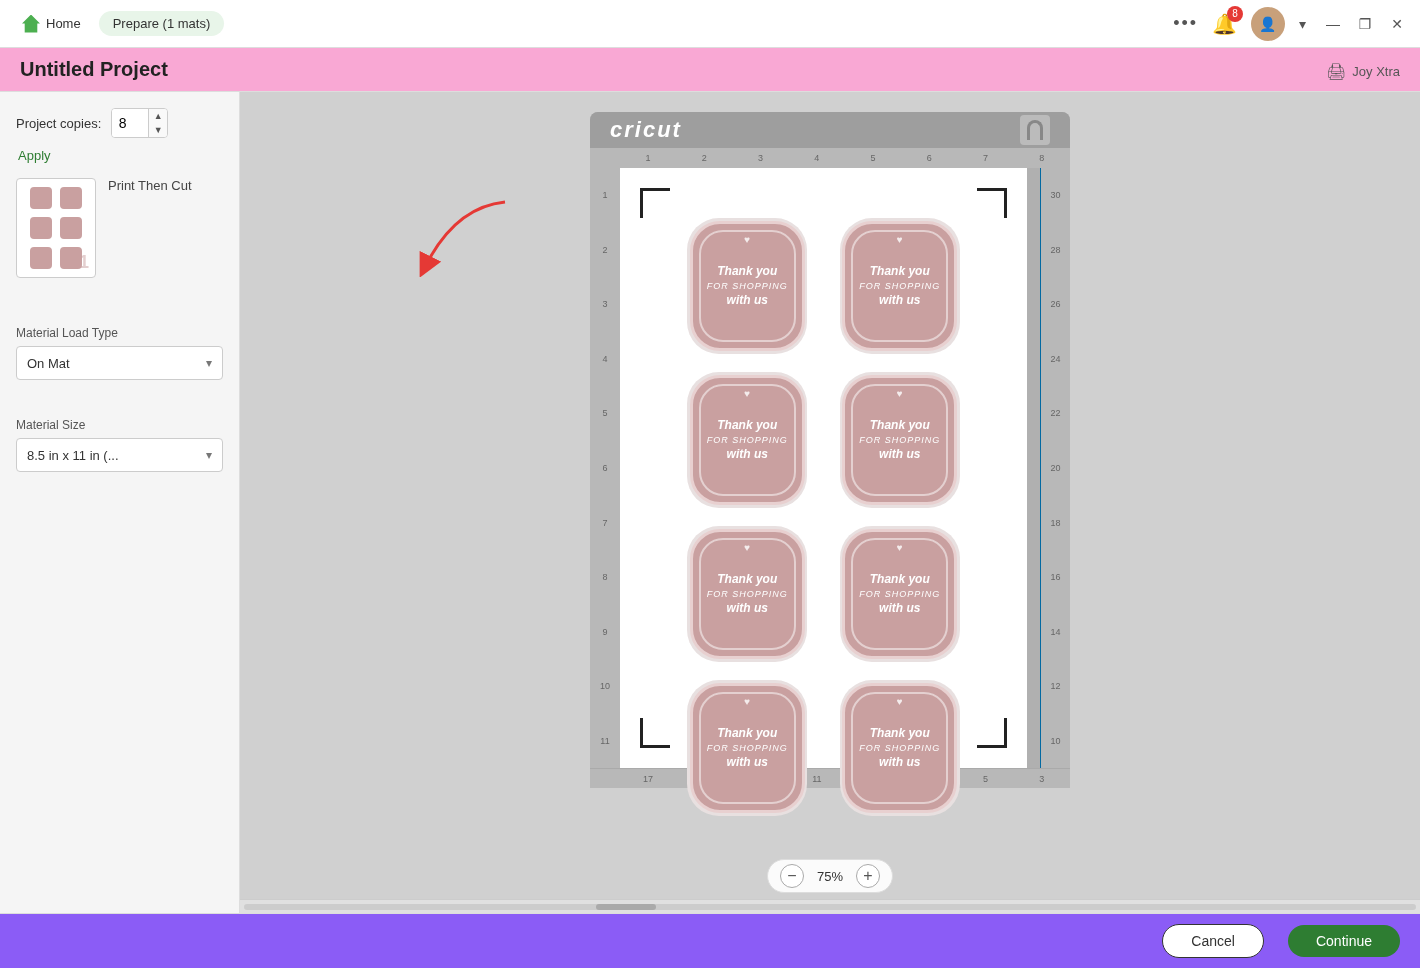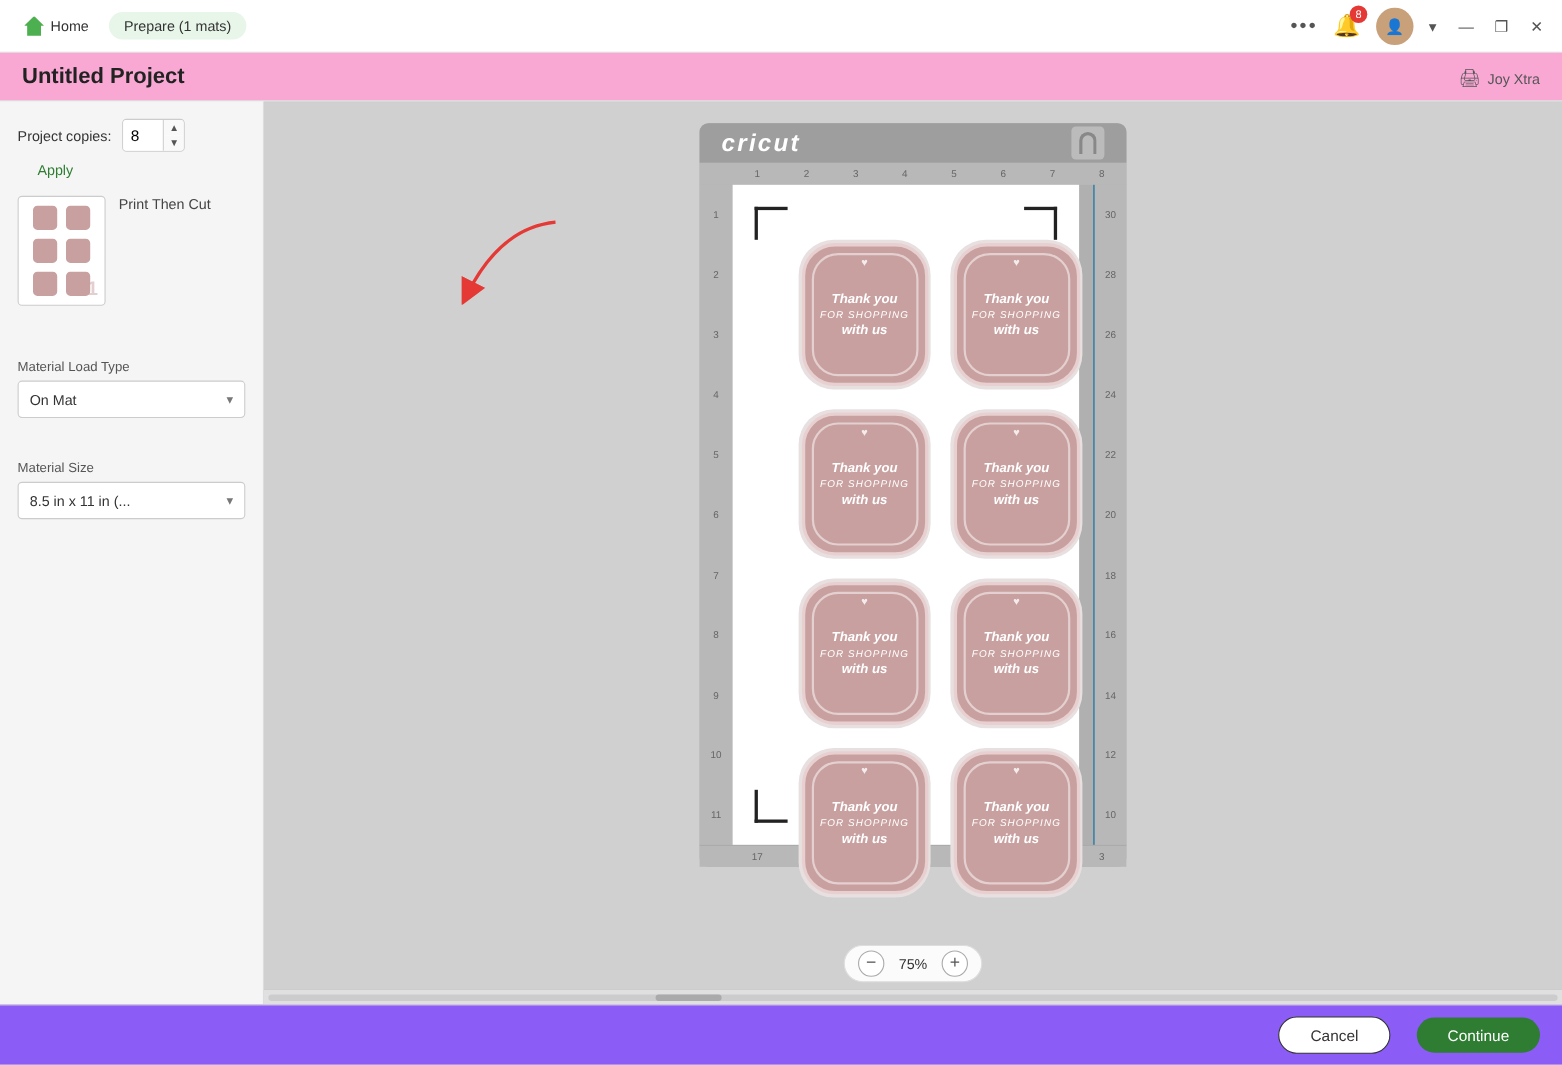--- a/index.html
+++ b/index.html
@@ -55,21 +55,21 @@
     .mirror-label { font-size: 13px; color: #333; }
     .info-icon { width: 16px; height: 16px; border-radius: 50%; border: 1.5px solid #777; color: #777; font-size: 10px; display: flex; align-items: center; justify-content: center; cursor: pointer; }
     .toggle { width: 36px; height: 20px; border-radius: 10px; background: #ccc; position: relative; cursor: pointer; margin-top: 8px; }
     .toggle-knob { width: 16px; height: 16px; border-radius: 50%; background: #fff; position: absolute; top: 2px; left: 2px; transition: left 0.2s; box-shadow: 0 1px 3px rgba(0,0,0,0.3); }
 
     
     .canvas-area { flex: 1; display: flex; flex-direction: column; overflow: hidden; position: relative; background: #d0d0d0; }
     .canvas-scroll { flex: 1; overflow: auto; display: flex; align-items: flex-start; justify-content: center; padding: 20px; }
 
     
-    .mat-container { position: relative; background: #b0b0b0; border-radius: 8px; width: 388px; padding: 0; }
+    .mat-container { position: relative; background: #b0b0b0; border-radius: 8px; width: 480px; padding: 0; }
     .mat-header { background: #9e9e9e; border-radius: 8px 8px 0 0; height: 36px; display: flex; align-items: center; justify-content: space-between; padding: 0 20px; }
     .mat-hanger { width: 30px; height: 30px; background: #bbb; border-radius: 4px; display: flex; align-items: center; justify-content: center; }
     .hanger-hook { width: 16px; height: 20px; border: 3px solid #888; border-radius: 8px 8px 0 0; border-bottom: none; }
     .mat-ruler-top { display: flex; background: #b8b8b8; height: 20px; align-items: center; padding-left: 30px; }
     .ruler-num { font-size: 9px; color: #666; flex: 1; text-align: center; }
     .mat-main { display: flex; }
     .mat-ruler-left { background: #b8b8b8; width: 30px; display: flex; flex-direction: column; align-items: center; padding-top: 0; }
     .ruler-num-v { font-size: 9px; color: #666; flex: 1; display: flex; align-items: center; justify-content: center; }
     .mat-paper { background: #fff; flex: 1; position: relative; min-height: 600px; }
 
@@ -154,21 +154,21 @@
       <div class="copies-row">
         <span class="copies-label">Project copies:</span>
         <div class="copies-input-wrap">
           <input class="copies-input" type="number" value="8" style="">
           <div class="copies-spinners">
             <div class="spin-btn">▲</div>
             <div class="spin-btn">▼</div>
           </div>
         </div>
       </div>
-      <div style="position:relative;margin-left:16px;">
+      <div style="position:relative;">
         <button class="apply-btn">Apply</button>
       </div>
     </div>
 
     <div class="sidebar-section">
       <div style="display:flex; align-items:flex-start; gap:12px;">
         <div class="mat-thumbnail">
           <div class="mat-thumb-inner">
             <div class="thumb-sticker"></div>
             <div class="thumb-sticker"></div>

